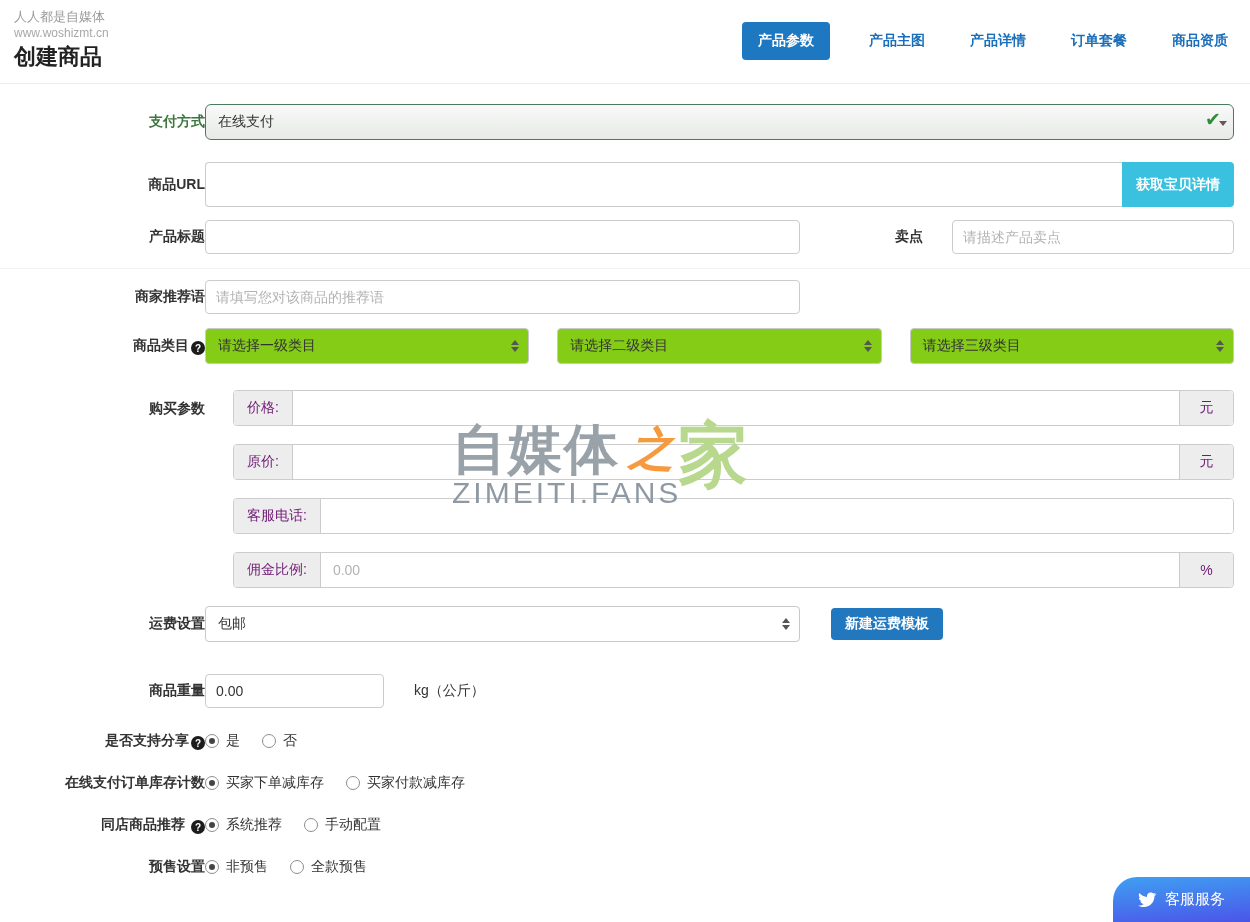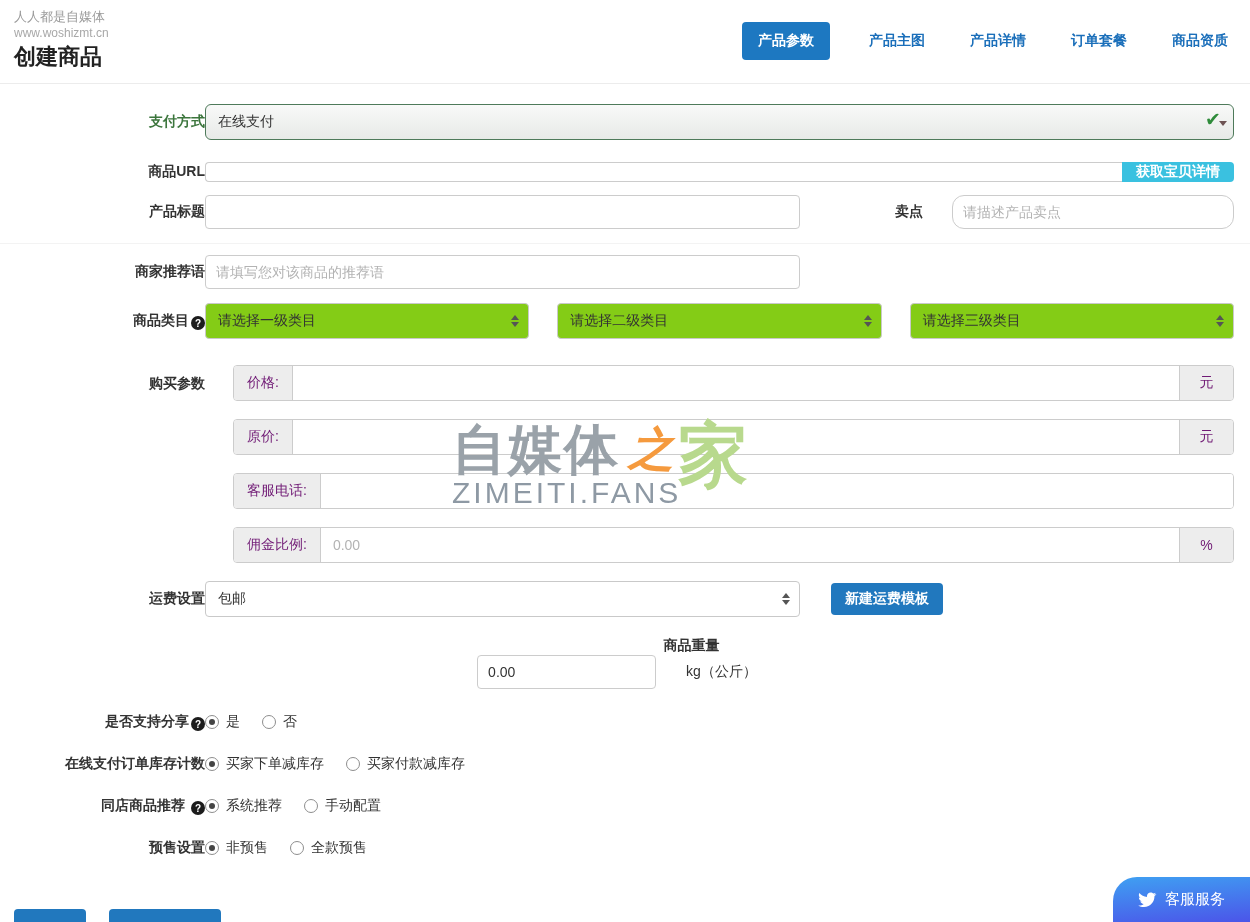--- a/index.html
+++ b/index.html
@@ -37,31 +37,31 @@
   .payment-caret { position:absolute; right:6px; top:16px; width:0; height:0;
                    border-left:4px solid transparent; border-right:4px solid transparent; border-top:5px solid #6d5353; }
 
   
   input[type=text] { font-family:inherit; font-size:14px; color:#333; outline:none; }
   input::placeholder { color:#b3b3b3; }
   .txt { height:34px; border:1px solid #ccc; border-radius:4px; padding:0 10px; background:#fff; }
 
   
   .row-url { margin-top:22px; }
-  .url-group { flex:1; display:flex; height:20px; }
+  .url-group { flex:1; display:flex; height:45px; }
   .url-group input { flex:1; border:1px solid #ccc; border-right:none; border-radius:4px 0 0 4px; padding:0 10px; }
   .btn-cyan { flex:none; border:none; background:#3ac1e0; color:#fff; font-size:14px; font-weight:bold;
               padding:0 14px; border-radius:0 4px 4px 0; cursor:pointer; font-family:inherit; }
 
   
   .row-title { margin-top:13px; }
   .title-input { width:595px; }
   .sell-group { margin-left:auto; display:flex; align-items:center; }
   .sell-label { font-size:14px; font-weight:bold; margin-right:29px; }
-  .sell-input { width:282px;border-radius:12px; }
+  .sell-input { width:282px; }
 
   .divider { border-top:1px solid #f3f3f3; margin-top:14px; }
 
   
   .row-recommend { margin-top:11px; }
   .recommend-input { width:595px; }
 
   
   .row-category { margin-top:14px; }
   .row-category .ctrl { gap:28px; }
@@ -86,21 +86,21 @@
   .igroup input { flex:1; border:none; padding:0 12px; min-width:0; }
 
   
   .row-shipping { margin-top:18px; }
   .ship-sel { width:595px; }
   .btn-blue { border:none; background:#2178be; color:#fff; font-size:14px; font-weight:bold;
               border-radius:4px; cursor:pointer; font-family:inherit; }
   .ship-btn { height:32px; padding:0 14px; margin-left:31px; }
 
   
-  .row-weight { margin-top:20px;flex-direction:column; }
+  .row-weight { margin-top:32px; }
   .weight-input { width:179px; }
   .weight-unit { font-size:14px; color:#333; margin-left:30px; }
 
   
   .row-radio { margin-top:24px; height:18px; }
   .radio-opt { display:inline-flex; align-items:center; margin-right:22px; cursor:pointer; }
   .radio { width:14px; height:14px; border:1px solid #8e8e8e; border-radius:50%; background:#fff;
            display:inline-flex; align-items:center; justify-content:center; flex:none; }
   .radio.on::after { content:""; width:6px; height:6px; border-radius:50%; background:#444; }
   .radio-label { font-size:14px; color:#333; margin-left:7px; }

